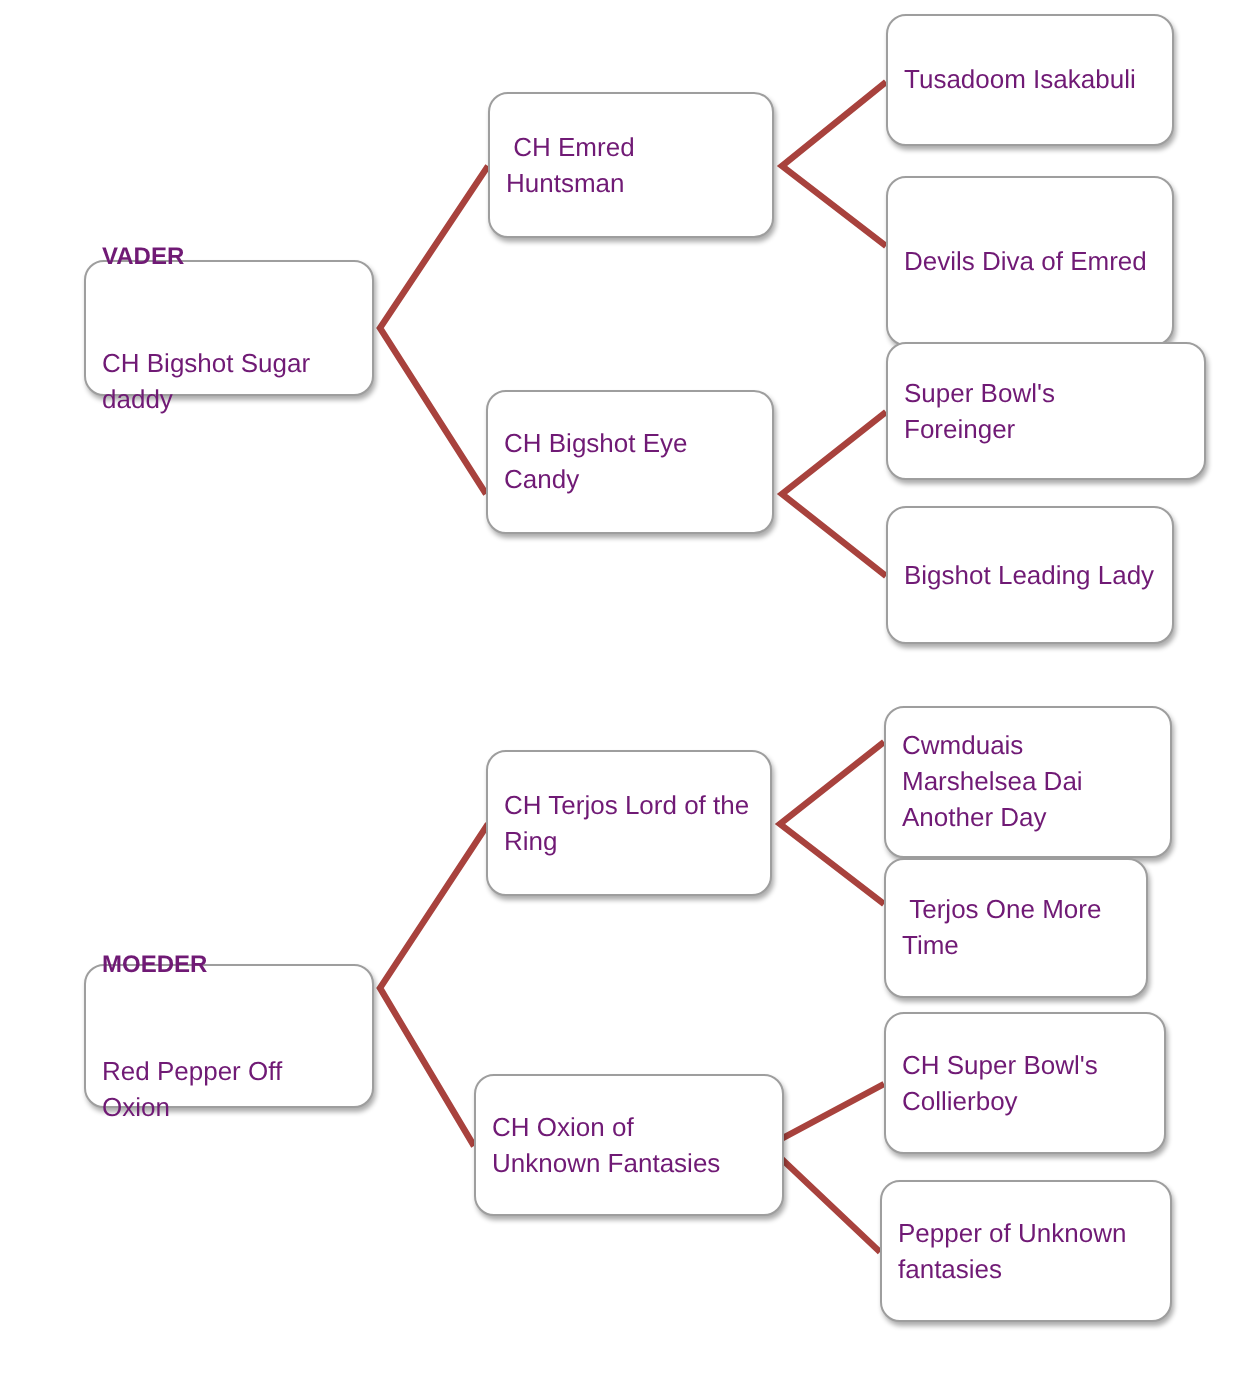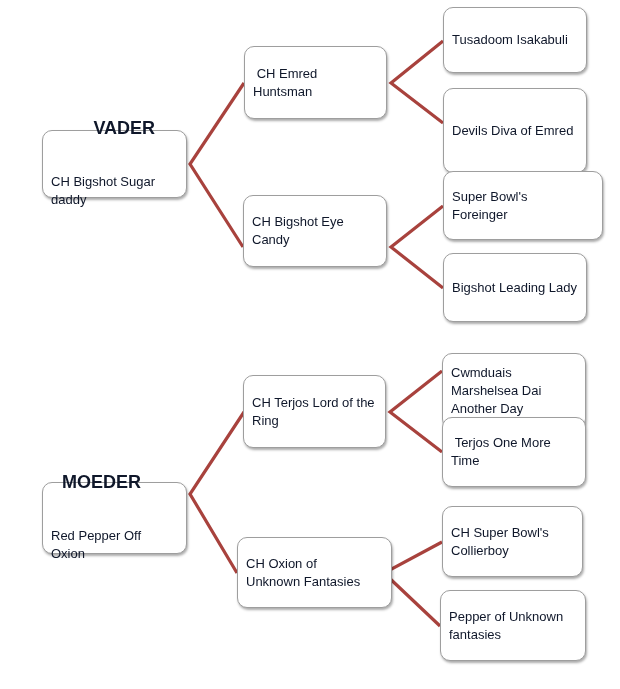--- a/index.html
+++ b/index.html
@@ -19,32 +19,31 @@
   .node {
     position: absolute;
     box-sizing: border-box;
     background: #ffffff;
     border: 1px solid #9e9e9e;
     border-radius: 10px;
     box-shadow: 1px 2px 2.5px rgba(0,0,0,0.33);
     display: flex;
     align-items: center;
     padding: 3px 5px 3px 8px;
-    color: #0f172a;
+    color: #701a75;
   }
   .node-text {
     font-size: 13px;
     line-height: 18px;
     white-space: pre-wrap;
   }
   .node-label {
     font-weight: bold;
-    font-size: 18px;
+    font-size: 12px;
     line-height: 18px;
-    text-align: right;
   }
 </style>
 </head>
 <body>
 
 <div class="canvas">
 
   <svg class="connectors" viewBox="0 0 620 689" xmlns="http://www.w3.org/2000/svg">
     <polyline points="244,83 190,164 243,247" fill="none" stroke-width="3.2" stroke-linejoin="miter" stroke="#A8423D"></polyline>
     <polyline points="443,41 391,83 443,123" fill="none" stroke-width="3.2" stroke-linejoin="miter" stroke="#A8423D"></polyline>
@@ -106,21 +105,21 @@
   <div class="node" style="left:443px; top:253px; width:144px; height:69px">
     <div class="node-text">Bigshot Leading Lady</div>
   </div>
 
   <div class="node" style="left:442px; top:353px; width:144px; height:76px">
     <div class="node-text">Cwmduais
 Marshelsea Dai
 Another Day</div>
   </div>
 
-  <div class="node" style="left:442px; top:417px; width:144px; height:70px">
+  <div class="node" style="left:442px; top:429px; width:132px; height:70px">
     <div class="node-text"> Terjos One More
 Time</div>
   </div>
 
   <div class="node" style="left:442px; top:506px; width:141px; height:71px">
     <div class="node-text">CH Super Bowl's
 Collierboy</div>
   </div>
 
   <div class="node" style="left:440px; top:590px; width:146px; height:71px">

